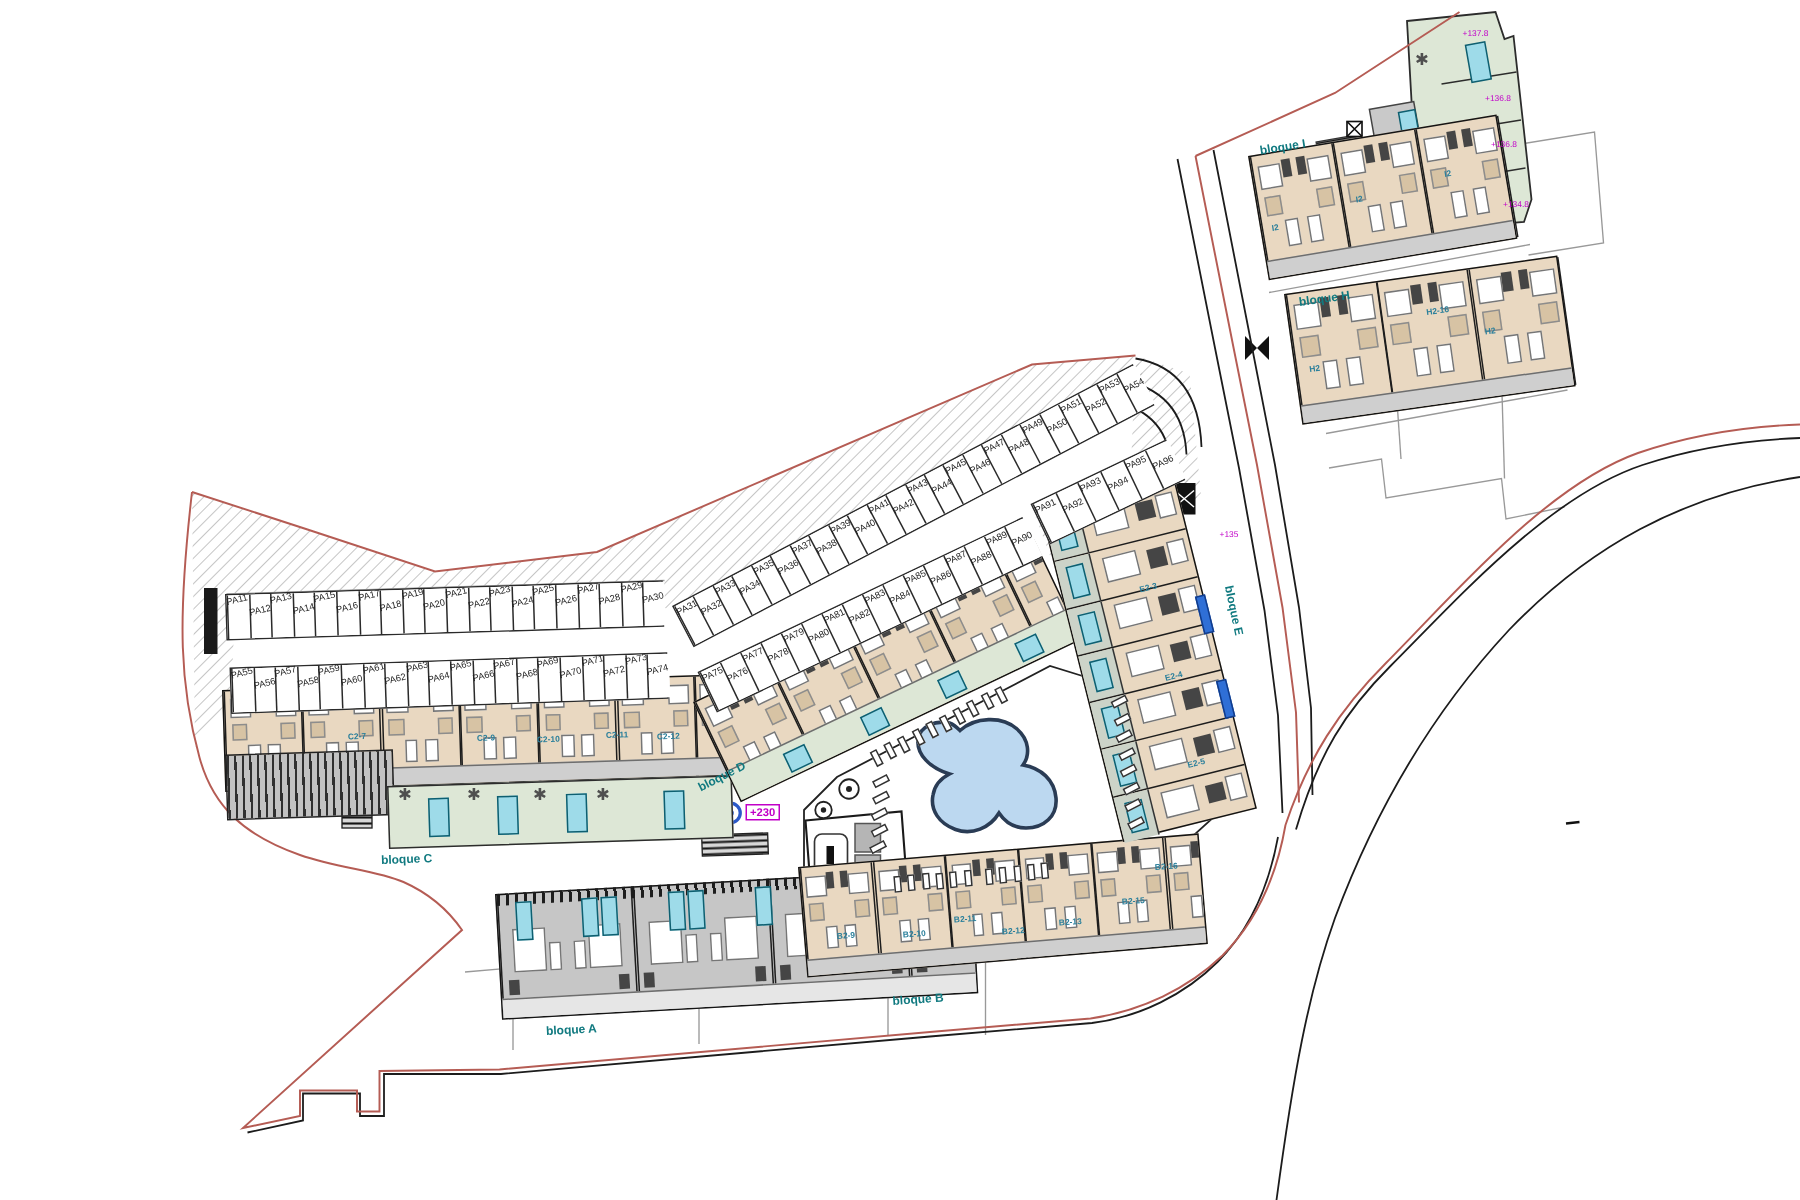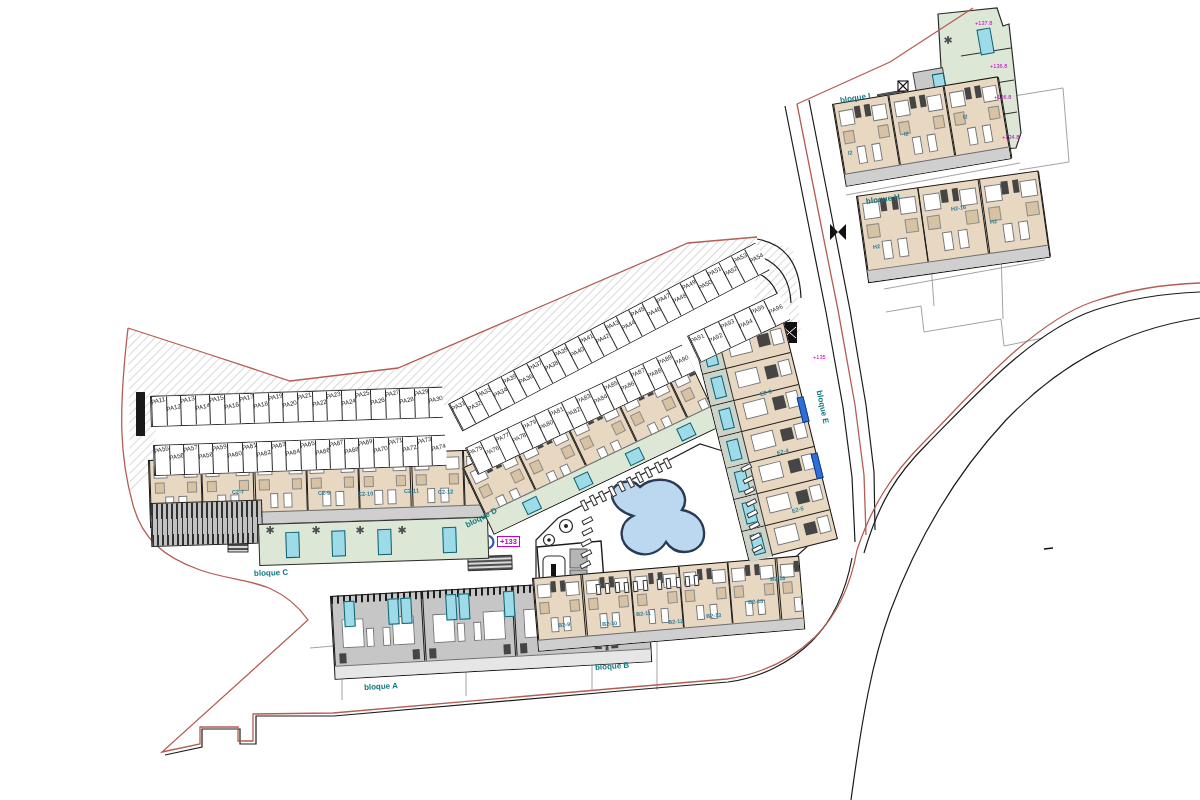--- a/index.html
+++ b/index.html
@@ -887,20 +887,20 @@
       <span class="unit-label" style="left: 770px; top: 576px; transform: rotate(-4deg);">B2-16</span>
       <span class="unit-label" style="left: 760px; top: 391px; transform: rotate(-14deg);">E2-3</span>
       <span class="unit-label" style="left: 777px; top: 450px; transform: rotate(-14deg);">E2-4</span>
       <span class="unit-label" style="left: 792px; top: 508px; transform: rotate(-14deg);">E2-5</span>
       <span class="unit-label" style="left: 848px; top: 150px; transform: rotate(-9deg);">I2</span>
       <span class="unit-label" style="left: 904px; top: 131px; transform: rotate(-9deg);">I2</span>
       <span class="unit-label" style="left: 963px; top: 114px; transform: rotate(-9deg);">I2</span>
       <span class="unit-label" style="left: 873px; top: 244px; transform: rotate(-8deg);">H2</span>
       <span class="unit-label" style="left: 951px; top: 206px; transform: rotate(-8deg);">H2-16</span>
       <span class="unit-label" style="left: 990px; top: 219px; transform: rotate(-8deg);">H2</span>
-      <span class="elev-label boxed" style="left: 497px; top: 536px;">+133</span>
+      <span class="elev-label boxed" style="left: 497px; top: 536px;">+230</span>
       <span class="elev-label" style="left: 813px; top: 354px;">+135</span>
       <span class="elev-label" style="left: 975px; top: 20px;">+137.8</span>
       <span class="elev-label" style="left: 990px; top: 63px;">+136.8</span>
       <span class="elev-label" style="left: 994px; top: 94px;">+136.8</span>
       <span class="elev-label" style="left: 1002px; top: 134px;">+134.8</span>
     </div>
 </div>
 
 </body></html>

